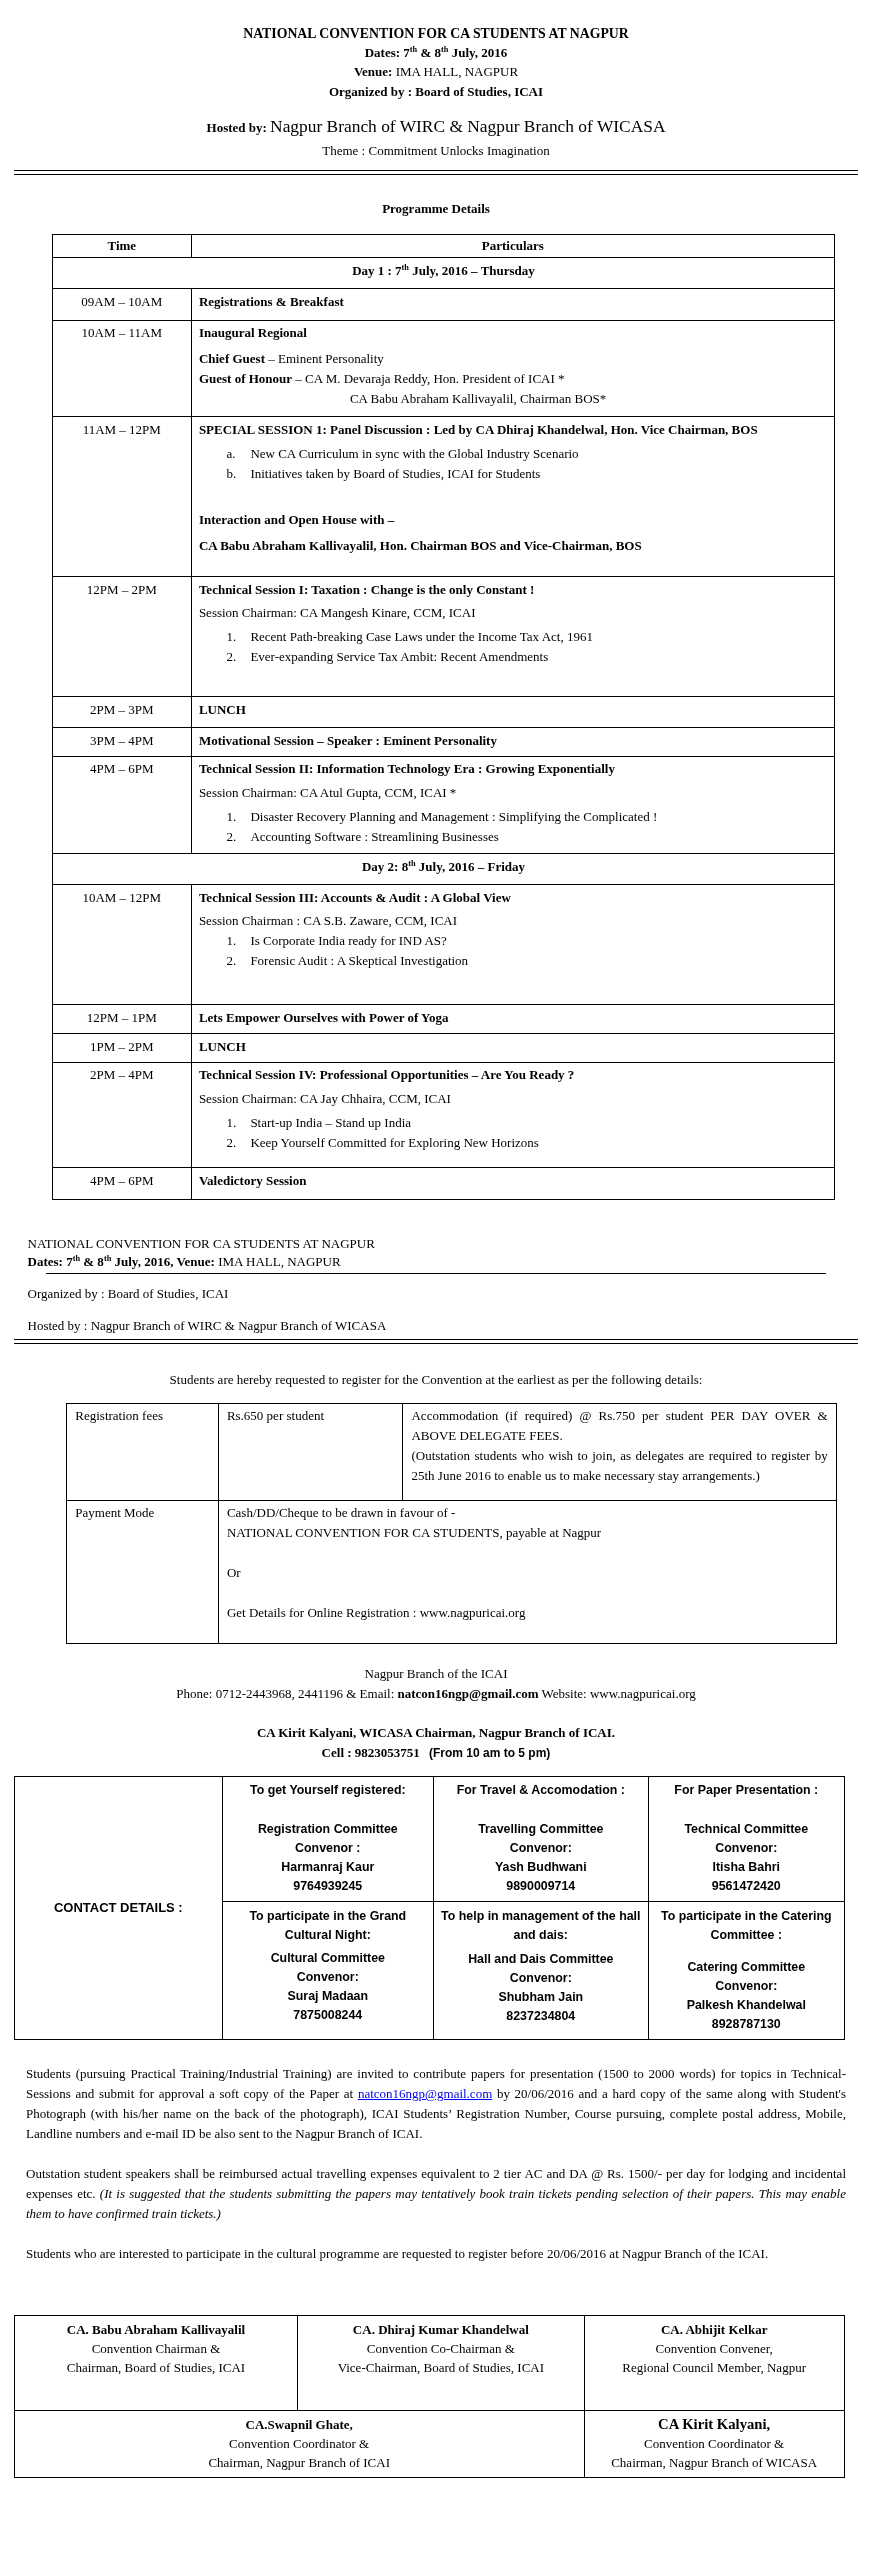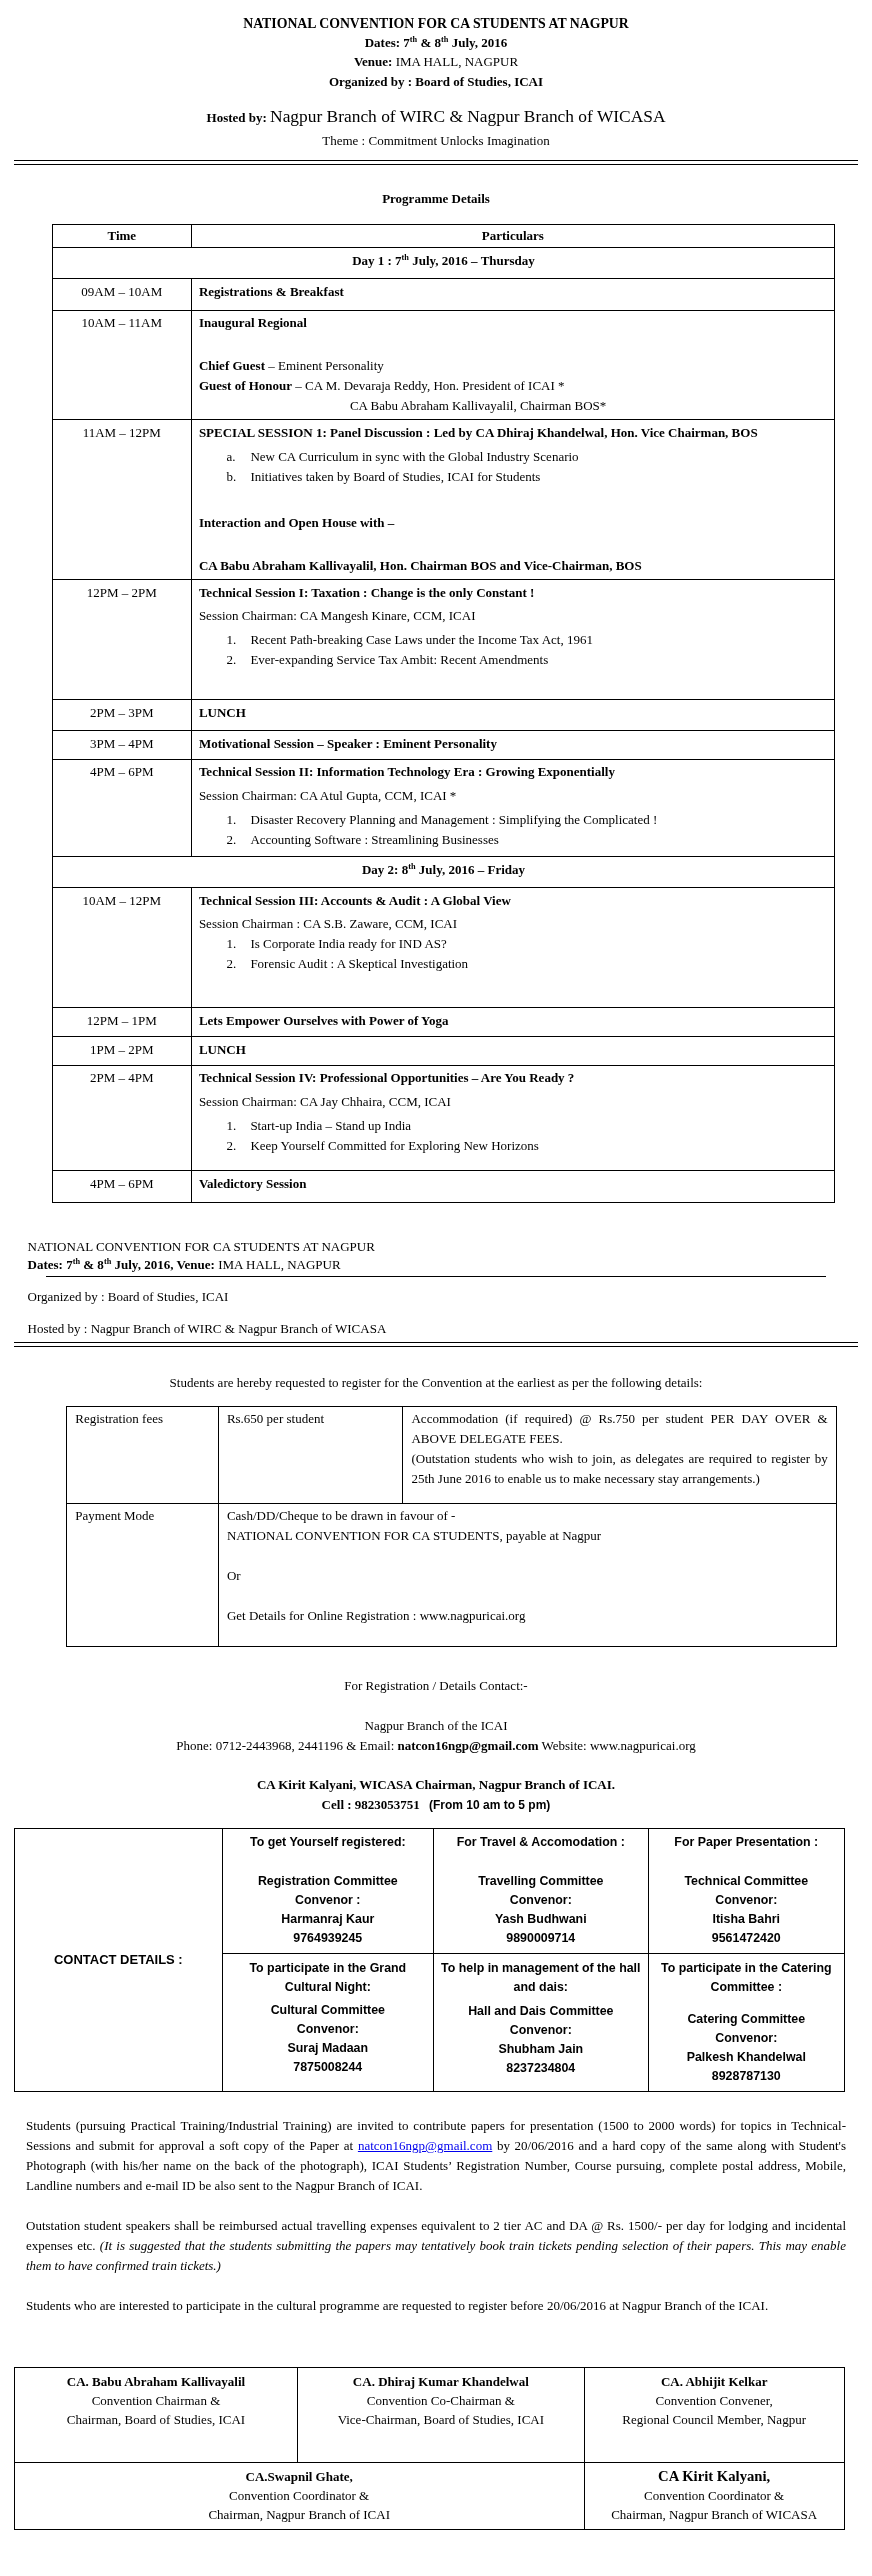--- a/index.html
+++ b/index.html
@@ -1,18 +1,18 @@
 <!DOCTYPE html>
 <html style="font-size:14.7px"><head>
 <meta charset="utf-8">
 <style>
   html,body{margin:0;padding:0;background:#fff}
   .page{width:872px;min-height:2576px;background:#fff;color:#000;
         font-family:"Liberation Serif",serif;font-size:13px;line-height:20px;
-        box-sizing:border-box;padding-top:14px;position:relative}
+        box-sizing:border-box;padding-top:24px;position:relative}
   sup{font-size:8.3px;line-height:0;vertical-align:super}
   .b{font-weight:bold}
   .just{text-align:justify}
 
   
   .hdr{text-align:center}
   .hdr .t{font-weight:bold;font-size:13.8px;line-height:19px}
   .hdr .d{font-weight:bold;line-height:19px}
   .hdr .v{line-height:19px}
   .hdr .v .lbl{font-weight:bold}
@@ -32,21 +32,21 @@
   .prog td.time{width:134px;text-align:center;padding:2.8px 1.8px}
   .prog td.day{text-align:center;font-weight:bold}
   .prog tr.headrow td{text-align:center;font-weight:bold;padding:0.9px}
   .prog .chair{margin-top:3.7px}
   .olist{padding-left:27.5px;margin-top:3.7px}
   .num{display:inline-block;width:24px}
   .indent2{padding-left:151px}
   .gapTop{margin-top:26px}
   .pb26{padding-bottom:24px !important}
   .pb14{padding-bottom:13px !important}
-  .mt6{margin-top:23px}
+  .mt6{margin-top:6px}
 
   
   .info{margin:35px 27.5px 0;line-height:18.4px}
   .info .dlbl{font-weight:bold}
   .info .hostline{margin-top:13px}
   .info .orgline{margin-top:11px}
   .reg-note{text-align:center;margin-top:26px}
 
   
   .reg{margin-left:66px;width:771px;border:0.9px solid #000;margin-top:13px}
@@ -251,21 +251,20 @@
         <div class="sp22"></div>
         <div>Or</div>
         <div class="sp22"></div>
         <div>Get Details for Online Registration : www.nagpuricai.org</div>
       </td>
     </tr>
   </tbody>
     </table>
 
   <div class="cblock">
-    <div class="c-head">For Registration / Details Contact:-</div>
     <div class="c-branch">Nagpur Branch of the ICAI</div>
     <div class="c-phone"><span>Phone: 0712-2443968, 2441196 &amp; Email: </span><span class="b">natcon16ngp@gmail.com</span><span> Website: www.nagpuricai.org</span></div>
     <div class="c-chair">CA Kirit Kalyani, WICASA Chairman, Nagpur Branch of ICAI.</div>
     <div class="c-cell"><span>Cell :  9823053751</span><span class="note">(From 10 am to 5 pm)</span></div>
   </div>
 
   <table class="ct">
     <tbody>
         <tr class="r1">
       <td class="label" style="width:196px" rowspan="2">CONTACT DETAILS :</td>

